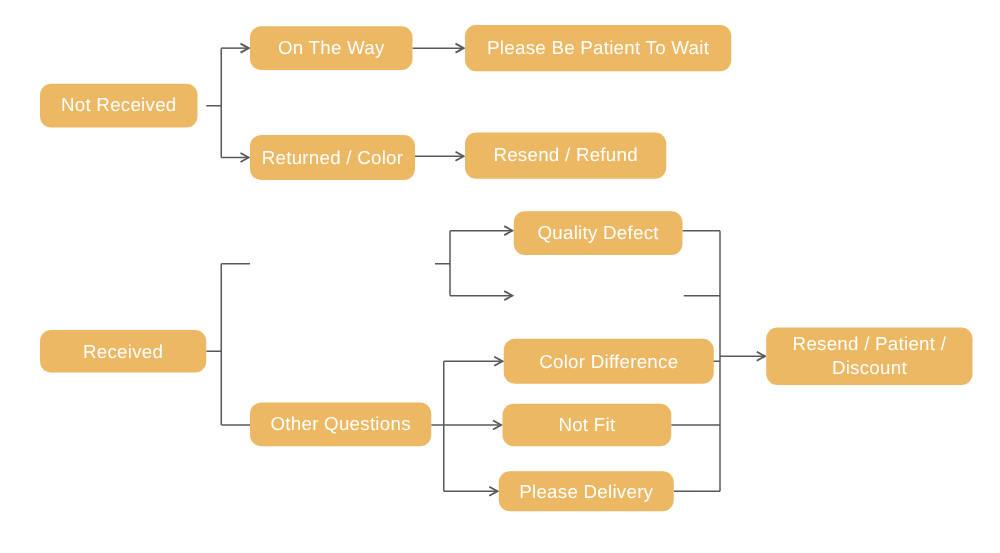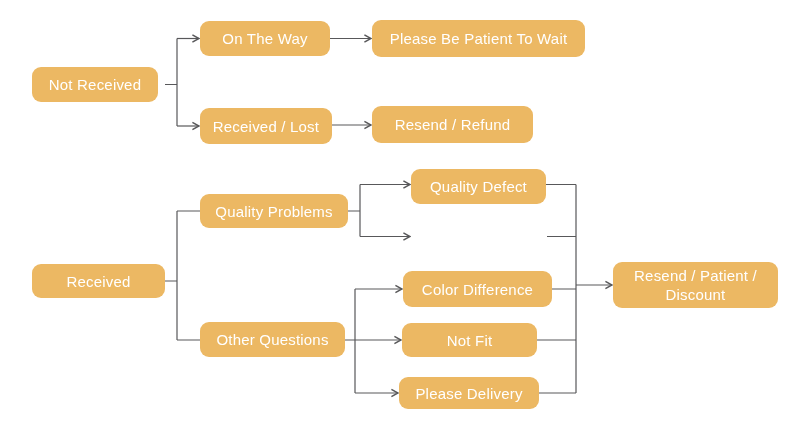--- a/index.html
+++ b/index.html
@@ -97,34 +97,33 @@
       <path class="ln" d="M576,285 H612" marker-end="url(#arrowhead)"></path>
     </g>
   </svg>
 
   <div class="node" style="left:32px;top:67px;width:126px;height:35px">Not Received</div>
 
   <div class="node" style="left:200px;top:21px;width:130px;height:35px">On The Way</div>
 
   <div class="node" style="left:372px;top:20px;width:213px;height:37px">Please Be Patient To Wait</div>
 
-  <div class="node" style="left:200px;top:108px;width:132px;height:36px">Received / Lost</div>
+  <div class="node" style="left:200px;top:108px;width:132px;height:36px">Returned / Color</div>
 
   <div class="node" style="left:372px;top:106px;width:161px;height:37px">Resend / Refund</div>
 
   <div class="node" style="left:32px;top:264px;width:133px;height:34px">Received</div>
 
-  <div class="node" style="left:200px;top:194px;width:148px;height:34px">Quality Problems</div>
 
   <div class="node" style="left:411px;top:169px;width:135px;height:35px">Quality Defect</div>
 
 
   <div class="node" style="left:200px;top:322px;width:145px;height:35px">Other Questions</div>
 
-  <div class="node" style="left:403px;top:271px;width:149px;height:36px">Color Difference</div>
+  <div class="node" style="left:403px;top:271px;width:168px;height:36px">Color Difference</div>
 
   <div class="node" style="left:402px;top:323px;width:135px;height:34px">Not Fit</div>
 
   <div class="node" style="left:399px;top:377px;width:140px;height:32px">Please Delivery</div>
 
   <div class="node wrap" style="left:613px;top:262px;width:165px;height:46px">Resend / Patient / Discount</div>
 
 </div>
 
 </body></html>

